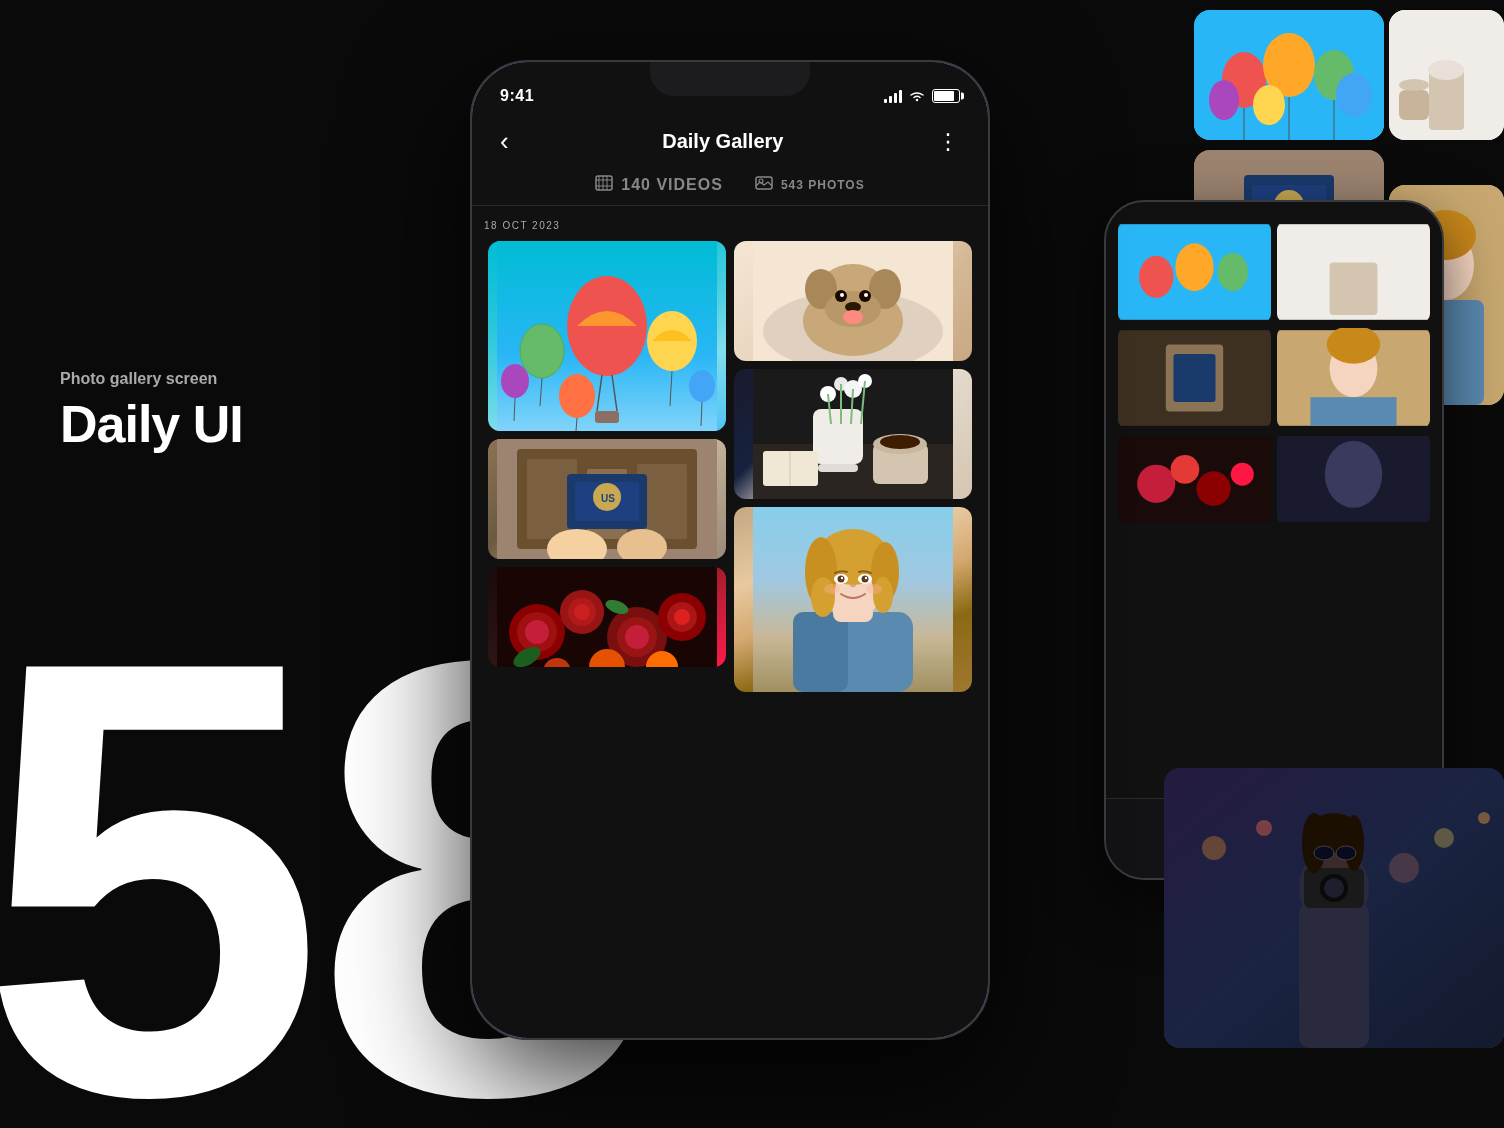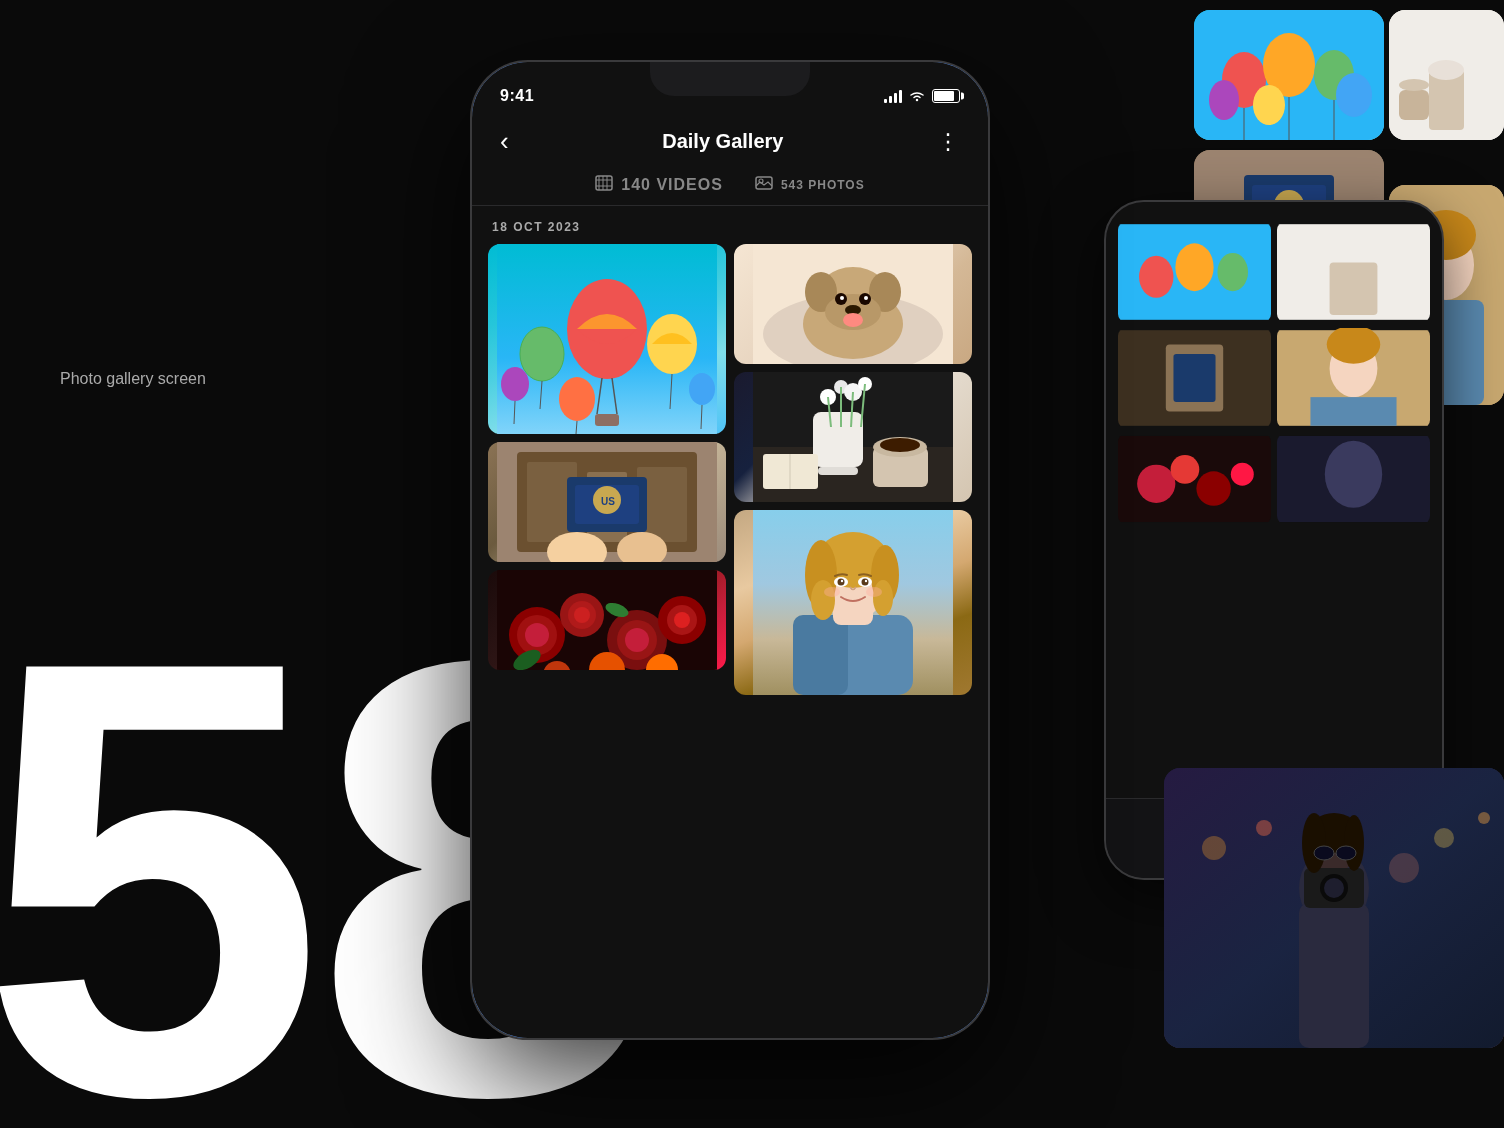--- a/index.html
+++ b/index.html
@@ -30,21 +30,21 @@
     
     .left-label {
       position: absolute;
       left: 60px;
       top: 370px;
       z-index: 2;
     }
     .left-label .subtitle {
       color: #aaaaaa;
       font-size: 16px;
-      font-weight: 400;
+      font-weight: 700;
       margin-bottom: 6px;
     }
     .left-label .title {
       color: #ffffff;
       font-size: 52px;
       font-weight: 700;
       letter-spacing: -1px;
     }
 
     
@@ -231,25 +231,25 @@
       letter-spacing: 1px;
       text-transform: uppercase;
     }
     .tab-icon {
       font-size: 16px;
     }
 
     
     .date-label {
       color: #aaaaaa;
-      font-size: 12px;
-      font-weight: 700;
+      font-size: 10px;
+      font-weight: 400;
       letter-spacing: 1.5px;
       text-transform: uppercase;
-      padding: 14px 20px 10px;
+      padding: 14px 12px 10px;
     }
 
     
     .photo-grid {
       padding: 0 16px;
       display: flex;
       gap: 8px;
       flex: 1;
     }
     .photo-col-left {
@@ -435,20 +435,21 @@
     .content-scroll::-webkit-scrollbar { display: none; }
 
   </style>
 </head>
 <body>
 
 <div class="bg-number">58</div>
 
 <div class="left-label">
   <div class="subtitle">Photo gallery screen</div>
+  <div class="title">Daily UI</div>
 </div>
 
 <div class="bg-photos">
 
   <div class="bg-photo-item bg-balloons">
     <svg width="190" height="130" viewBox="0 0 190 130">
       <rect width="190" height="130" fill="#29b6f6"></rect>
       <ellipse cx="50" cy="70" rx="22" ry="28" fill="#ef5350"></ellipse>
       <ellipse cx="95" cy="55" rx="26" ry="32" fill="#ffa726"></ellipse>
       <ellipse cx="140" cy="65" rx="20" ry="25" fill="#66bb6a"></ellipse>

